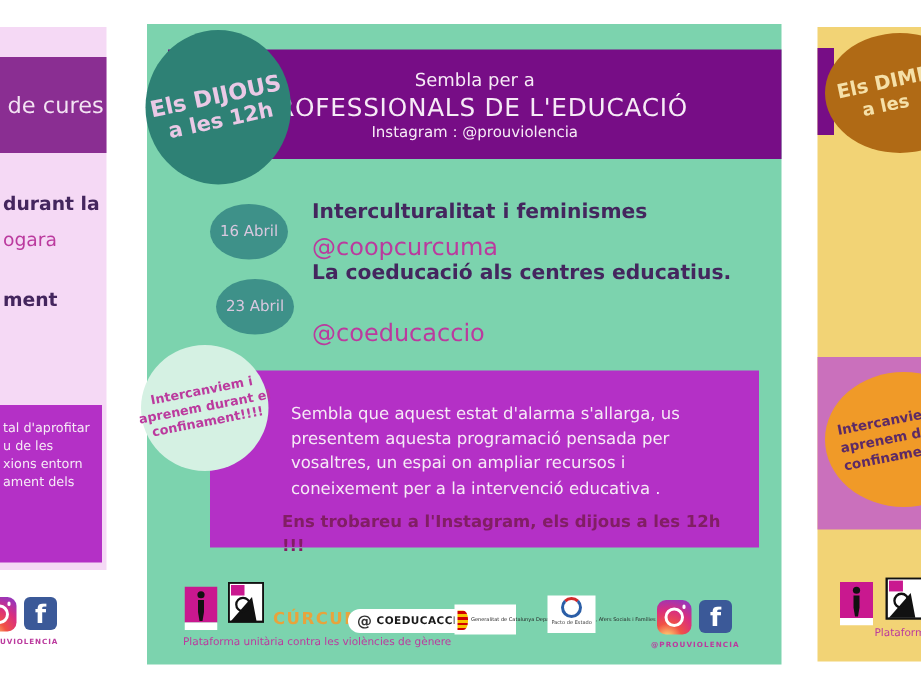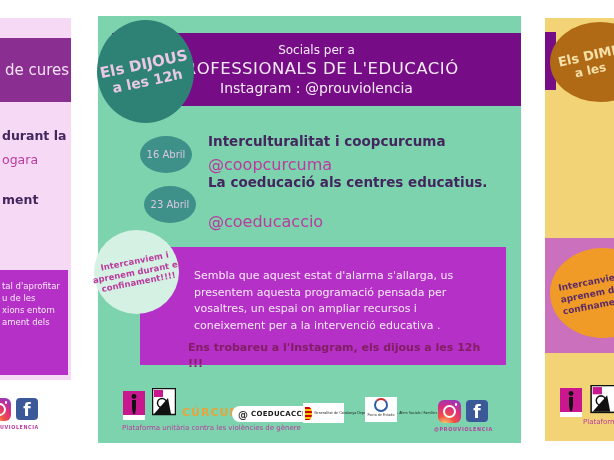--- a/index.html
+++ b/index.html
@@ -27,21 +27,21 @@
     padding-top:10px;box-sizing:border-box;}
   .l-box span{display:block;color:var(--white-text);font-size:8.5px;line-height:12px;padding-left:2px;white-space:nowrap;}
   .l-handle{position:absolute;left:0;top:407px;color:var(--magenta-text);font-size:8px;
     transform:scale(.6);transform-origin:left top;letter-spacing:1px;font-weight:bold;white-space:nowrap;}
   
   .slide-center{left:98px;top:16px;width:423px;height:427px;background:var(--green);}
   .c-header{position:absolute;left:14px;right:0;top:17px;height:73px;background:var(--purple);
     display:flex;flex-direction:column;align-items:center;justify-content:center;gap:2px;}
   .c-h1{color:var(--white-text);font-size:12px;}
   .c-h2{color:var(--white-text);font-size:16.5px;letter-spacing:.5px;}
-  .c-h3{color:var(--white-text);font-size:14px;}
+  .c-h3{color:var(--white-text);font-size:10px;}
   .badge{position:absolute;left:-1px;top:4px;width:97px;height:103px;border-radius:50%;
     background:var(--teal);display:flex;align-items:center;justify-content:center;z-index:3;}
   .badge-inner{transform:rotate(-12deg);text-align:center;color:var(--badge-text);}
   .badge-inner .b1{font-size:15px;font-weight:bold;white-space:nowrap;}
   .badge-inner .b2{font-size:14px;font-weight:bold;white-space:nowrap;}
   .date-pill{position:absolute;width:52px;height:37px;border-radius:50%;background:var(--teal-light);
     display:flex;align-items:center;justify-content:center;color:#d9c8df;font-size:10px;white-space:nowrap;}
   .date-pill.p1{left:42px;top:120px;}
   .date-pill.p2{left:46px;top:170px;}
   .s-title{position:absolute;left:110px;font-size:13.5px;font-weight:bold;color:var(--dark-text);white-space:nowrap;}
@@ -129,33 +129,33 @@
     <div class="ig-icon" style="left:-12px;top:380px;">
       <span class="ig-lens"></span>
       <span class="ig-dot"></span>
     </div>
     <div class="fb-icon" style="left:16px;top:380px;">f</div>
     <div class="l-handle">UVIOLENCIA</div>
   </section>
 
   <section class="slide slide-center">
     <div class="c-header">
-      <div class="c-h1">Socials per a</div>
+      <div class="c-h1">Sembla per a</div>
       <div class="c-h2">PROFESSIONALS DE L'EDUCACIÓ</div>
       <div class="c-h3">Instagram : @prouviolencia</div>
     </div>
     <div class="badge">
       <div class="badge-inner">
         <div class="b1">Els DIJOUS</div>
         <div class="b2">a les 12h</div>
       </div>
     </div>
 
     <div class="date-pill p1">16 Abril</div>
-    <div class="s-title t1">Interculturalitat i coopcurcuma</div>
+    <div class="s-title t1">Interculturalitat i feminismes</div>
     <div class="s-handle h1">@coopcurcuma</div>
 
     <div class="date-pill p2">23 Abril</div>
     <div class="s-title t2">La coeducació als centres educatius.</div>
     <div class="s-handle h2">@coeducaccio</div>
 
     <div class="msg-box">
       <p class="msg-body">Sembla que aquest estat d'alarma s'allarga, us presentem aquesta programació pensada per vosaltres, un espai on ampliar recursos i coneixement per a la intervenció educativa .</p>
       <p class="msg-hl">Ens trobareu a l'Instagram, els dijous a les 12h !!!</p>
     </div>

